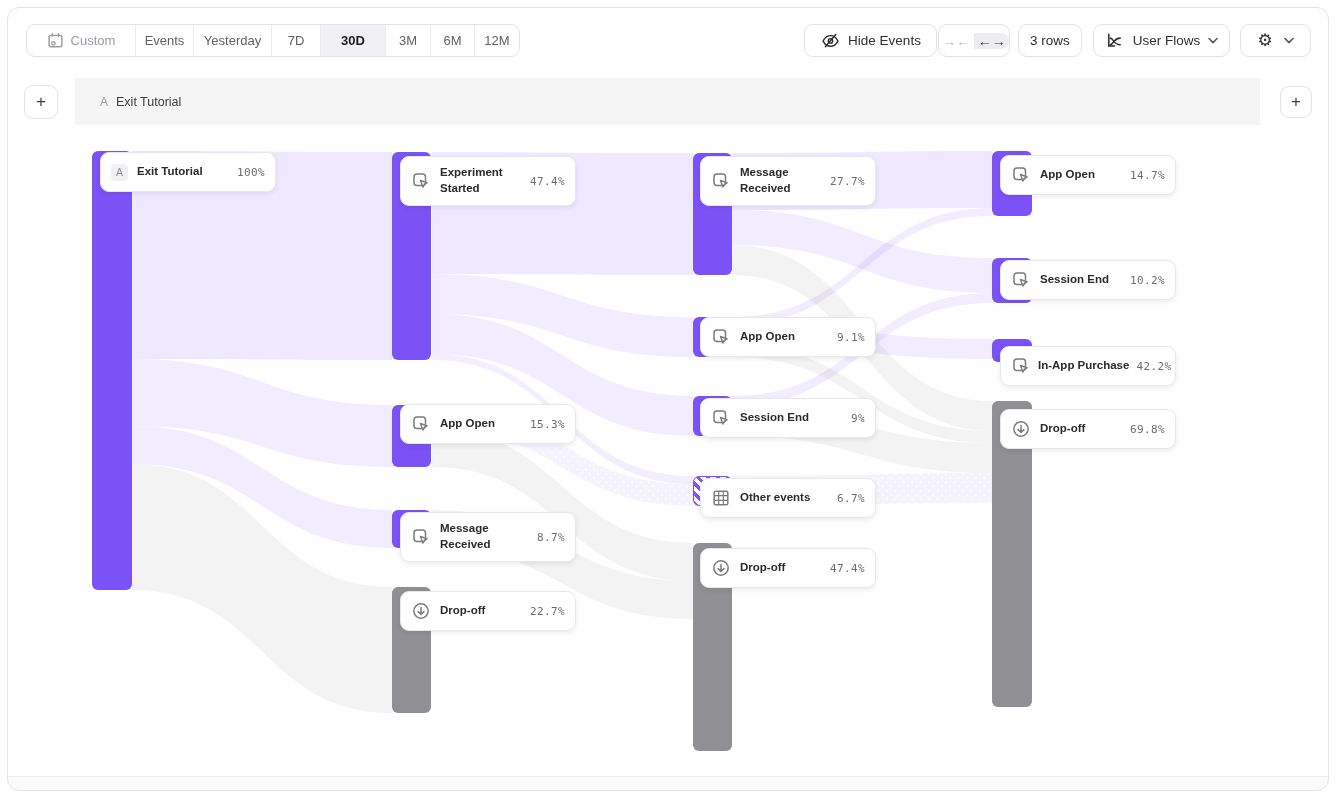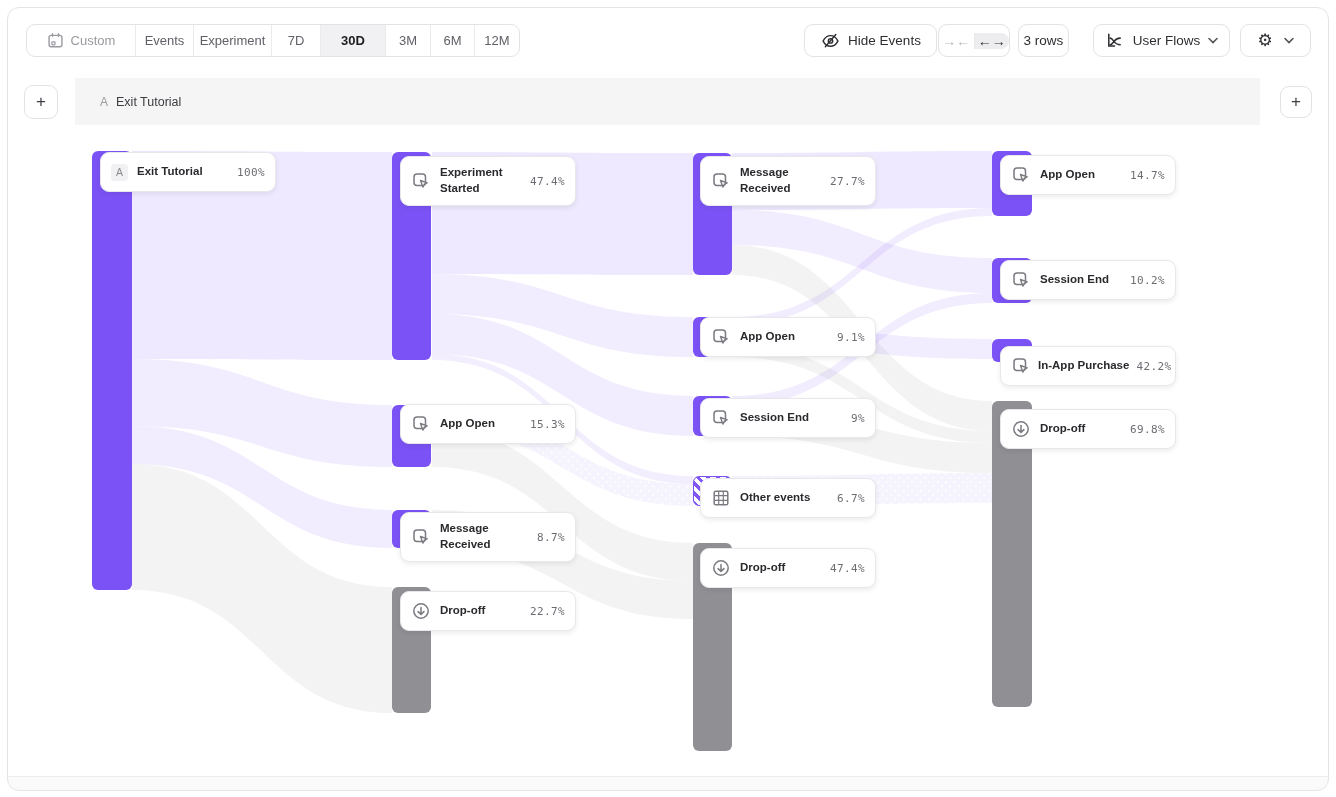--- a/index.html
+++ b/index.html
@@ -60,21 +60,21 @@
           <path d="M5.8 1.9 V4.6 M12.2 1.9 V4.6" stroke="#9a9aa0" stroke-width="1.5" stroke-linecap="round"></path>
           <rect x="5.1" y="10.4" width="3.4" height="3.2" rx="0.8" fill="none" stroke="#9a9aa0" stroke-width="1.3"></rect>
         </svg>
     </span>
     <span>Custom</span>
   </div>
   <div class="seg" style="width:58px">
       <span>Events</span>
     </div>
   <div class="seg" style="width:78px">
-      <span>Experiment</span>
+      <span>Yesterday</span>
     </div>
   <div class="seg" style="width:49px">
       <span>7D</span>
     </div>
   <div class="seg selected" style="width:65px">
       <span>30D</span>
     </div>
   <div class="seg" style="width:45px">
       <span>3M</span>
     </div>
@@ -99,21 +99,21 @@
 
 <div class="btn" style="left:938px;width:72px;padding:0;gap:0">
   <div class="half" style="color:#b8b8be;border-right:1px solid #e8e8eb;border-radius:8px 0 0 8px">
       <span>→←</span>
     </div>
   <div class="half" style="background:#ededf0;color:#2e2e33;border-radius:0 8px 8px 0">
       <span>←→</span>
     </div>
 </div>
 
-<div class="btn" style="left:1018px;width:51px">
+<div class="btn" style="left:1018px;width:64px">
   <span>3 rows</span>
 </div>
 
 <div class="btn" style="left:1093px;width:137px">
   <span class="nicon">
     <svg width="19" height="19" viewBox="0 0 20 20" fill="none" stroke="#2e2e33" stroke-width="1.6" stroke-linecap="round">
       <path d="M4 3.5 V15.8 H10"></path>
       <path d="M5.5 14.5 C9 14.5 9 7.5 16 7.5"></path>
       <path d="M5.5 7.5 C9 7.5 9 14.5 16 14.5"></path>
     </svg>

